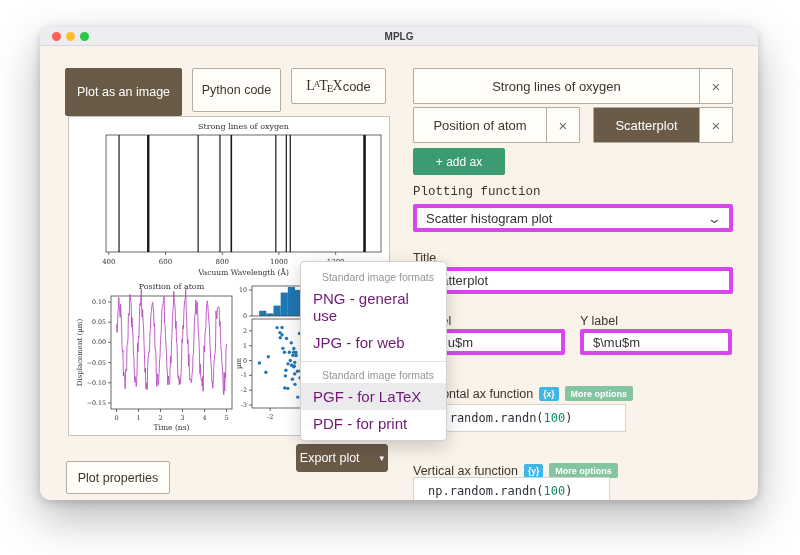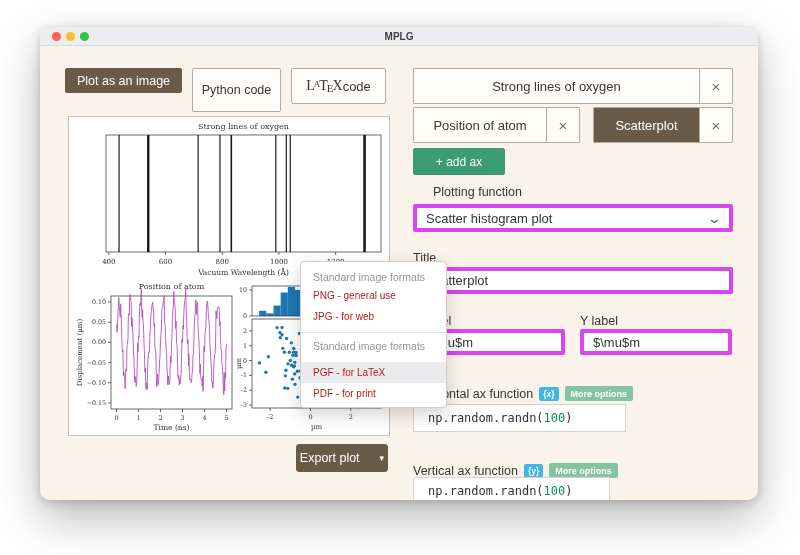--- a/index.html
+++ b/index.html
@@ -53,43 +53,43 @@
   .select{ display:flex; align-items:center; justify-content:space-between; }
   .select .chev{ color:#555; font-size:13px; margin-left:6px; transform:scaleX(1.4); }
 
   
   #figure-box{ position:absolute; left:28px; top:89px; width:322px; height:320px; background:#fff;
     border:1px solid #c9c4bb; }
 
   
   #export-menu{ position:absolute; left:260px; top:234px; width:147px; background:#fff;
     border:1px solid #d2d0cd; border-radius:4px; box-shadow:0 6px 18px rgba(0,0,0,.18); z-index:40; padding:3px 0; }
-  #export-menu .mhead{ font-size:10.5px; color:#979590; padding:6px 12px 2px; }
-  #export-menu .mitem{ font-size:10px; color:#b91c1c; padding:5px 12px; }
-  #export-menu .mitem.hl{ background:#ebebed;margin-top:8px; }
+  #export-menu .mhead{ font-size:10.5px; color:#979590; padding:6px 12px 2px;text-align:right; }
+  #export-menu .mitem{ font-size:15px; color:#701a75; padding:5px 12px; }
+  #export-menu .mitem.hl{ background:#ebebed; }
   #export-menu .mdiv{ border-top:1px solid #e4e2df; margin:5px 0 1px; }
 
   svg text{ font-family:"DejaVu Serif", serif; fill:#333; }
 </style>
 </head>
 <body>
 
 <div id="page">
   <div id="app-window">
 
     <div class="titlebar">
       <div class="lights">
         <span class="light red"></span>
         <span class="light yellow"></span>
         <span class="light green"></span>
       </div>
       <span class="title">MPLG</span>
     </div>
 
-    <div class="btn dark" style="left:25px; top:41px; width:117px; height:25px;">Plot as an image</div>
+    <div class="btn dark" style="left:25px; top:41px; width:117px; height:48px;">Plot as an image</div>
     <div class="btn" style="left:152px; top:41px; width:89px; height:44px;">Python code</div>
     <div class="btn" style="left:251px; top:41px; width:95px; height:36px;">
       <span class="latexfont" style="font-size:14px;">
         <span>L</span><span class="lx-a">A</span><span>T</span><span class="lx-e">E</span><span>X</span></span>
       <span style="font-size:13px;"> code</span>
     </div>
 
     <div id="figure-box">
       <svg width="320" height="318" viewBox="0 0 320 318">
           <rect x="37" y="18" width="275" height="117" fill="none" stroke="#444" stroke-width="0.8"></rect>
@@ -279,20 +279,21 @@
           <text x="201.140625" y="302" font-size="6.5" text-anchor="middle">-2</text>
           <line x1="241.453125" y1="291" x2="241.453125" y2="294" stroke="#444" stroke-width="0.8"></line>
           <text x="241.453125" y="302" font-size="6.5" text-anchor="middle">0</text>
           <line x1="281.765625" y1="291" x2="281.765625" y2="294" stroke="#444" stroke-width="0.8"></line>
           <text x="281.765625" y="302" font-size="6.5" text-anchor="middle">2</text>
           <text x="247.5" y="312" font-size="7" text-anchor="middle">µm</text>
           <text x="172" y="246.5" font-size="7" text-anchor="middle" transform="rotate(-90 172 246.5)">µm</text>
         </svg>
     </div>
 
+    <div class="btn" style="left:26px; top:434px; width:104px; height:33px;">Plot properties</div>
     <div class="btn dark" style="left:256px; top:417px; width:92px; height:28px; gap:20px; border-radius:3px;">
       <span>Export plot</span>
       <span style="font-size:9px;">▾</span>
     </div>
 
     <div id="export-menu">
       <div class="mhead">Standard image formats</div>
       <div class="mitem">PNG - general use</div>
       <div class="mitem">JPG - for web</div>
       <div class="mdiv"></div>
@@ -308,21 +309,21 @@
     <div class="tabgroup" style="left:373px; top:80px; width:167px; height:36px;">
       <div class="tab">Position of atom</div>
       <div class="xcell">×</div>
     </div>
     <div class="tabgroup" style="left:553px; top:80px; width:140px; height:36px;">
       <div class="tab dark">Scatterplot</div>
       <div class="xcell">×</div>
     </div>
     <div class="btn" style="left:373px; top:121px; width:92px; height:27px; background:#3a9c70; border-color:#3a9c70; color:#fff; font-size:12px;">+ add ax</div>
 
-    <div class="field-label" style="left:393px; top:158px;">Plotting function</div>
+    <div class="field-label" style="left:373px; top:158px;font-family:Liberation Mono, monospace;">Plotting function</div>
     <div class="text-input select" style="left:373px; top:177px; width:320px; height:28px;">
       <span>Scatter histogram plot</span>
       <span class="chev">⌄</span>
     </div>
 
     <div class="field-label" style="left:373px; top:224px;">Title</div>
     <input class="text-input" style="left: 373px; top: 240px; width: 320px; height: 27px;" value="Scatterplot">
 
     <div class="field-label" style="left:373px; top:287px;">X label</div>
     <input class="text-input" style="left: 373px; top: 302px; width: 152px; height: 26px;" value="$\mu$m">

